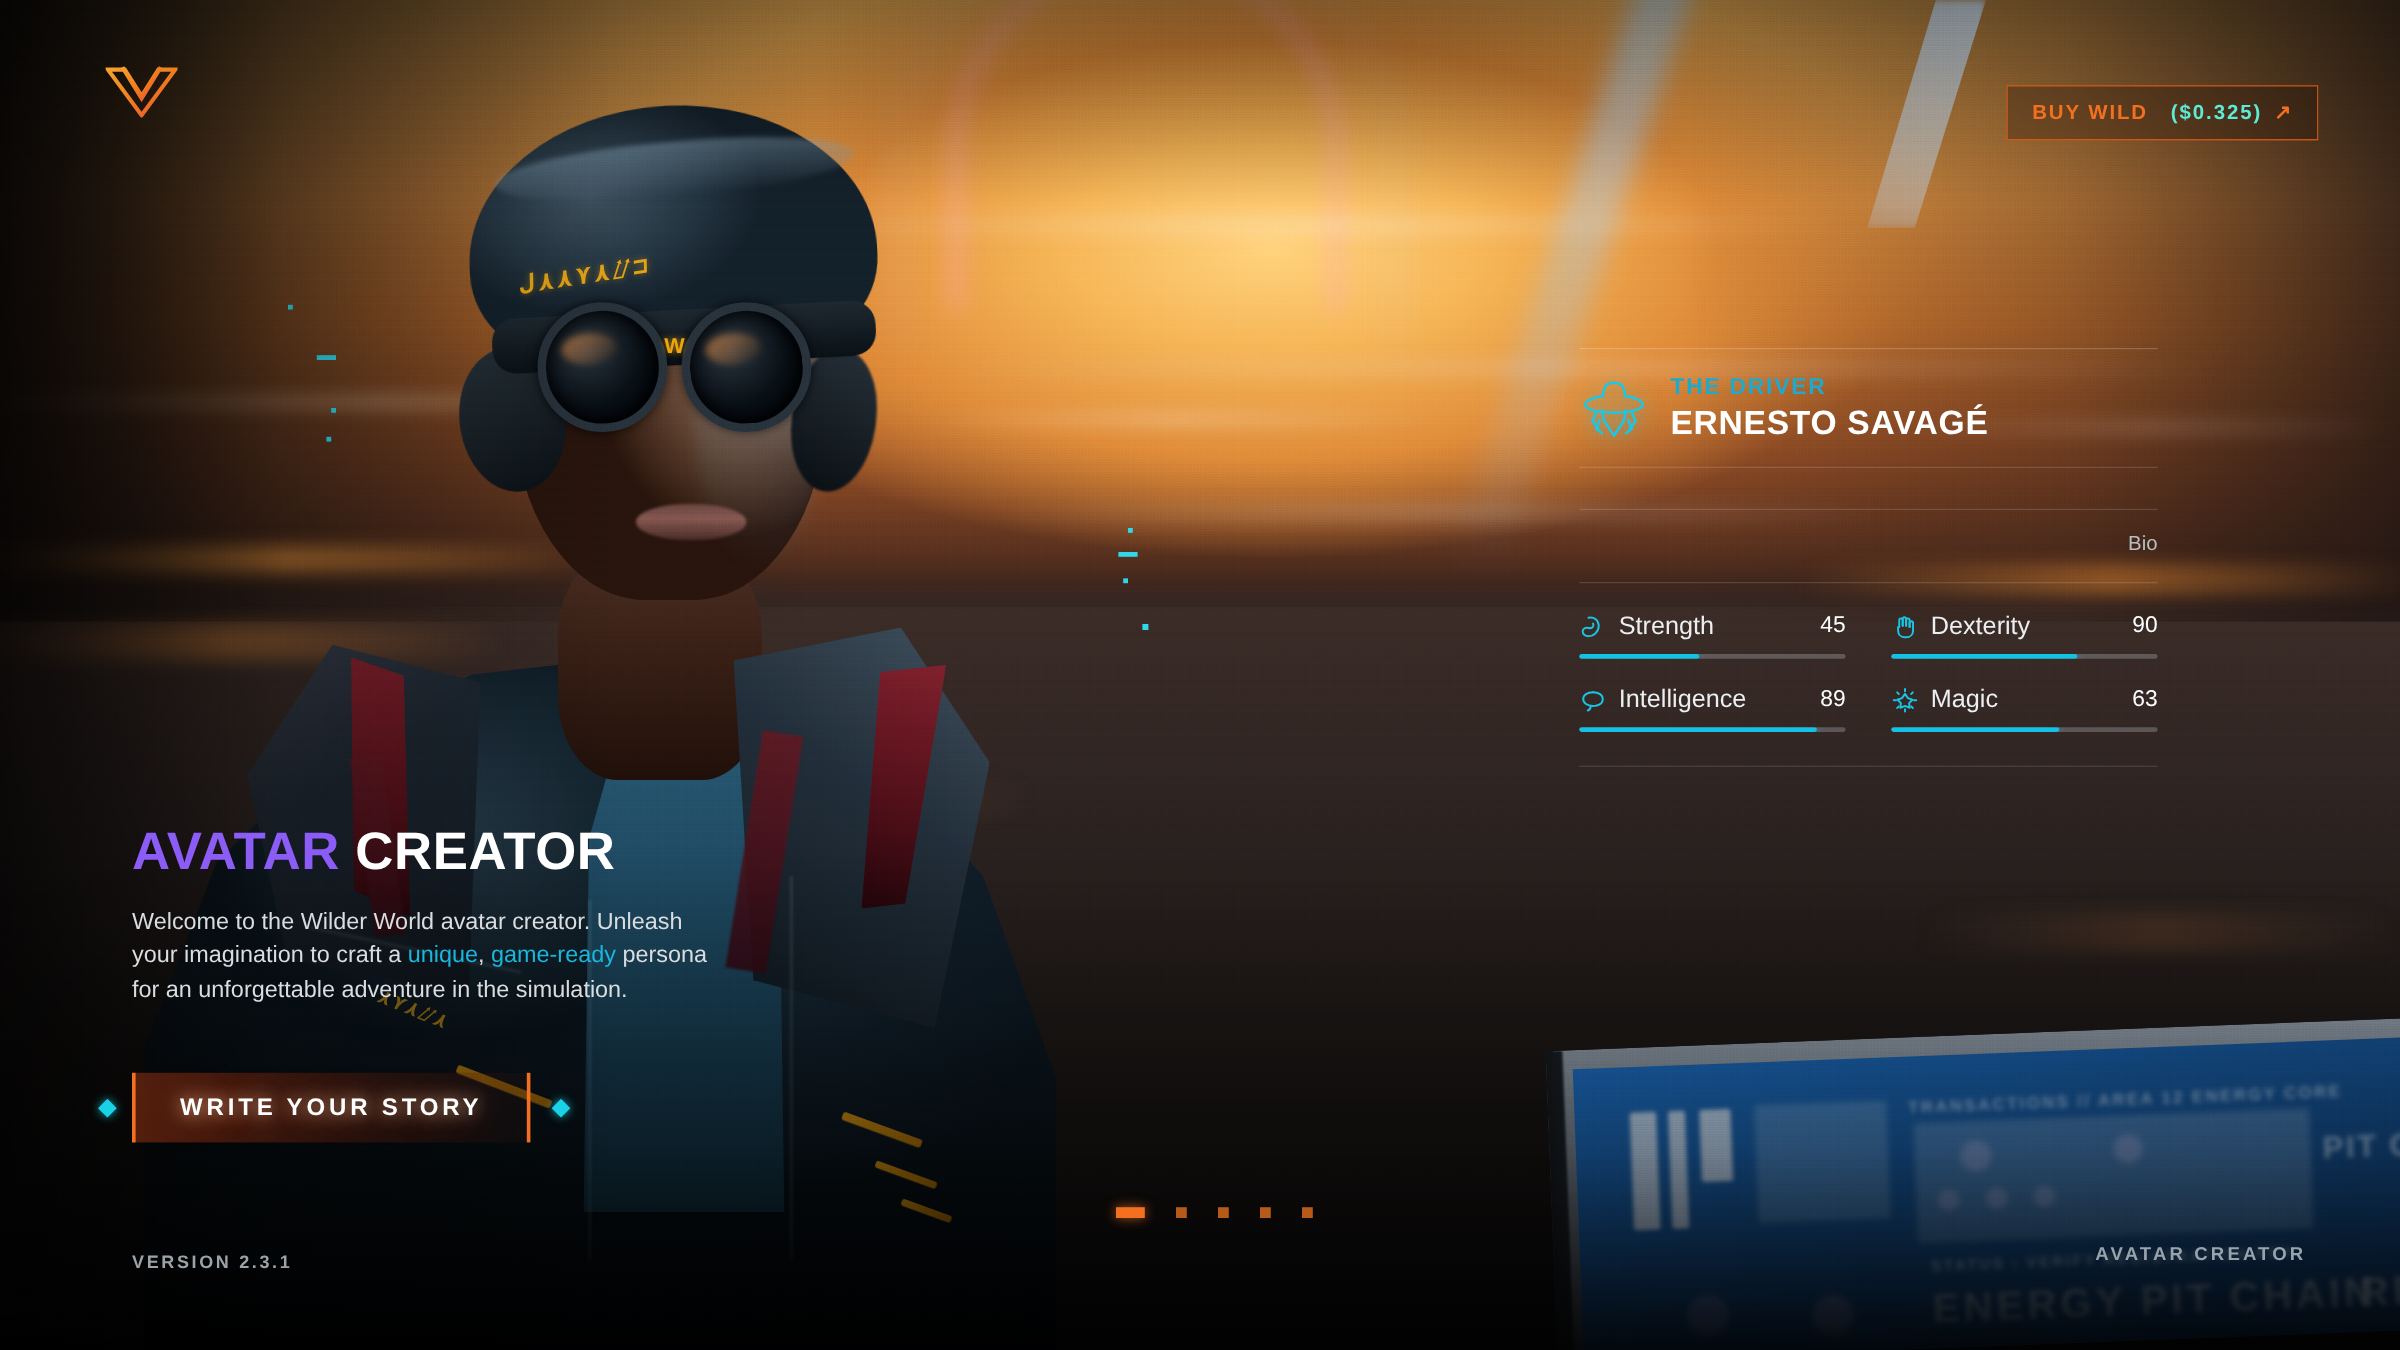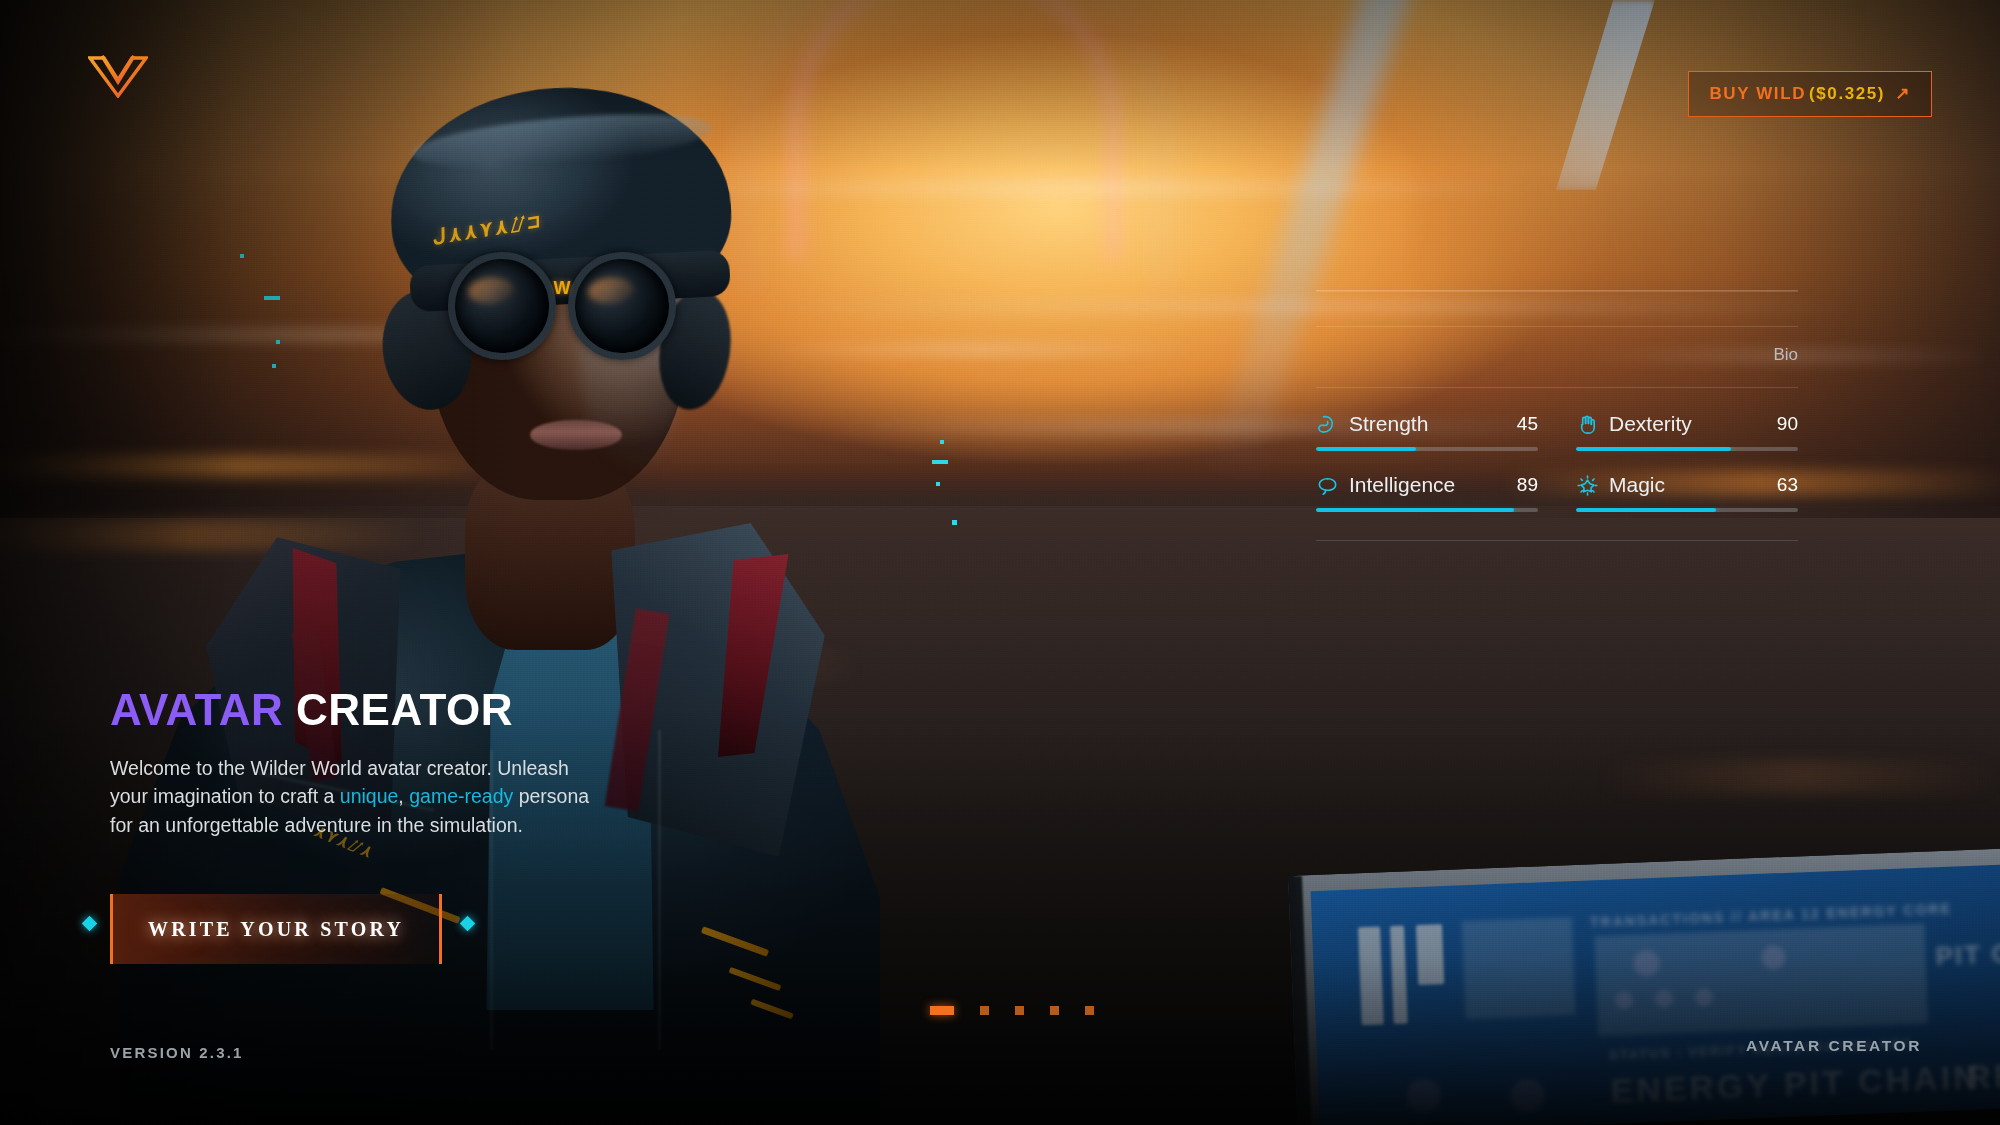--- a/index.html
+++ b/index.html
@@ -283,45 +283,44 @@
 
   
   .buy-btn{
     position:absolute; right:68px; top:71px;
     border:1px solid #e8611a; background:rgba(30,14,8,0.30);
     padding:11px 20px 12px; display:flex; align-items:center; gap:2px;
     font-size:17px; letter-spacing:1.6px; font-weight:700; cursor:pointer;
     backdrop-filter:blur(2px);
   }
   .buy-btn .t1{ color:#f2701f; }
-  .buy-btn .t2{ color:#eab308; margin-left:1px;text-align:right; }
+  .buy-btn .t2{ color:#5eead4; margin-left:17px;text-align:right; }
   .buy-btn .arw{ color:#f2701f; margin-left:8px; font-size:17px; }
 
   
   .hero{ position:absolute; left:110px; top:688px; width:520px; }
   .hero h1{
     font-size:44px; font-weight:700; letter-spacing:.5px; line-height:1;
     text-transform:uppercase;
   }
   .hero h1 .a{ color:#8b5cf6; }
   .hero h1 .b{ color:#ffffff; }
   .hero p{
     margin-top:22px; font-size:19.5px; line-height:1.46; color:#d9dde0;
     max-width:492px; font-weight:400;
   }
   .hero p a{ color:#19b6dd; text-decoration:none; }
 
   
   .cta-wrap{ position:absolute; left:110px; top:894px; display:flex; align-items:center; }
   .cta{
-    position:relative; width:332px; height:70px;
+    position:relative; width:332px; height:58px;
     display:flex; align-items:center; justify-content:center;
     background:linear-gradient(90deg, rgba(150,50,18,.55), rgba(92,32,14,.40) 55%, rgba(60,22,12,.15));
     cursor:pointer;
-    font-family:Liberation Serif, serif;
   }
   .cta::before, .cta::after{
     content:""; position:absolute; top:0; width:3px; height:100%; background:#f2701f;
   }
   .cta::before{ left:0; } .cta::after{ right:0; }
   .cta span{
     color:#fff; font-size:20px; font-weight:700; letter-spacing:3.2px;
     text-shadow:0 0 14px rgba(255,190,150,.85), 0 0 30px rgba(255,140,80,.45);
   }
   .dia{
@@ -549,20 +548,39 @@
     <div class="c-dot"></div>
     <div class="c-dot"></div>
     <div class="c-dot"></div>
   </div>
 
   <div class="br-label">AVATAR CREATOR</div>
 
   <div class="panel">
     <div class="hr"></div>
 
+    <div class="panel-head">
+      <span class="hat-ico">
+        <svg viewBox="0 0 58 56" width="58" height="56" aria-hidden="true">
+          <g fill="none" stroke="#19c8e8" stroke-width="2.1" stroke-linejoin="round" stroke-linecap="round">
+            <path d="M20 17 C20 9, 23 6, 29 6 C35 6, 38 9, 38 17"></path>
+            <path d="M20 17 C12 18, 5 21, 5 24 C5 28, 16 31, 29 31 C42 31, 53 28, 53 24 C53 21, 46 18, 38 17"></path>
+            <path d="M19 29 L21 38 L29 50 L37 38 L39 29"></path>
+            <path d="M14 31 L11 38 L16 44"></path>
+            <path d="M44 31 L47 38 L42 44"></path>
+            <path d="M17 37 L14 44 L19 48"></path>
+            <path d="M41 37 L44 44 L39 48"></path>
+          </g>
+        </svg>
+      </span>
+      <div>
+        <div class="role">THE DRIVER</div>
+        <div class="cname">ERNESTO SAVAGÉ</div>
+      </div>
+    </div>
 
     <div class="hr soft"></div>
 
     <div class="meta">
     </div>
 
     <div class="hr soft"></div>
 
     <div class="bio">
       <div class="lbl">Bio</div>

